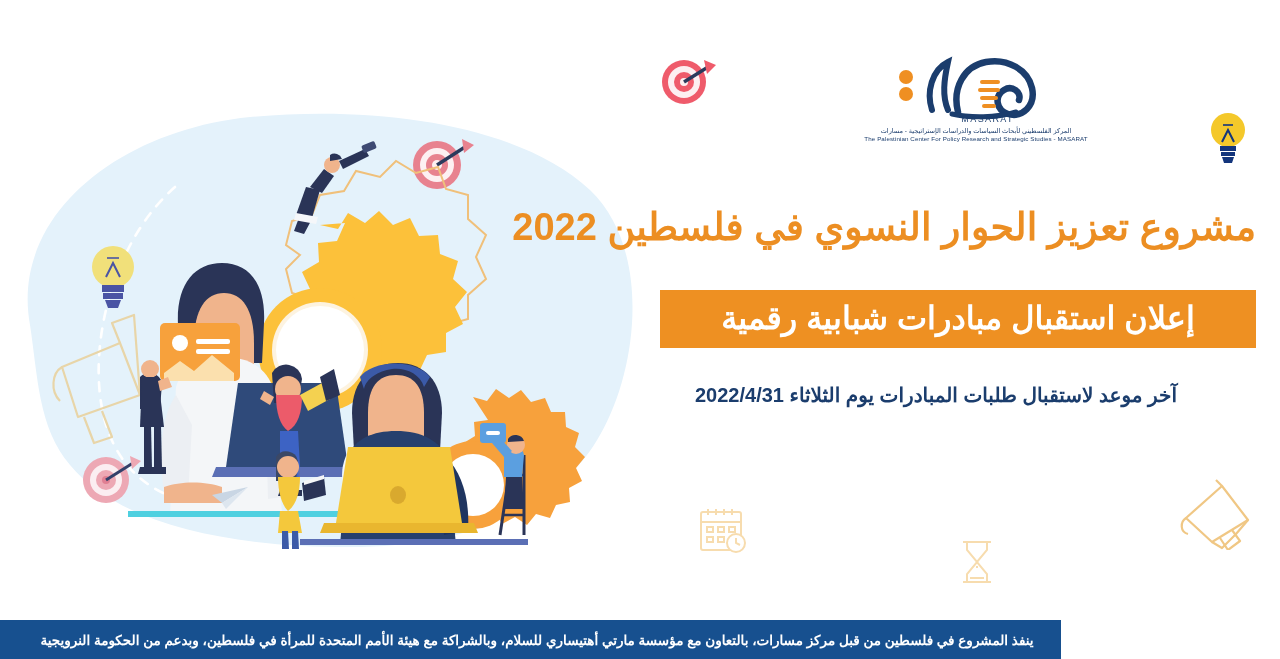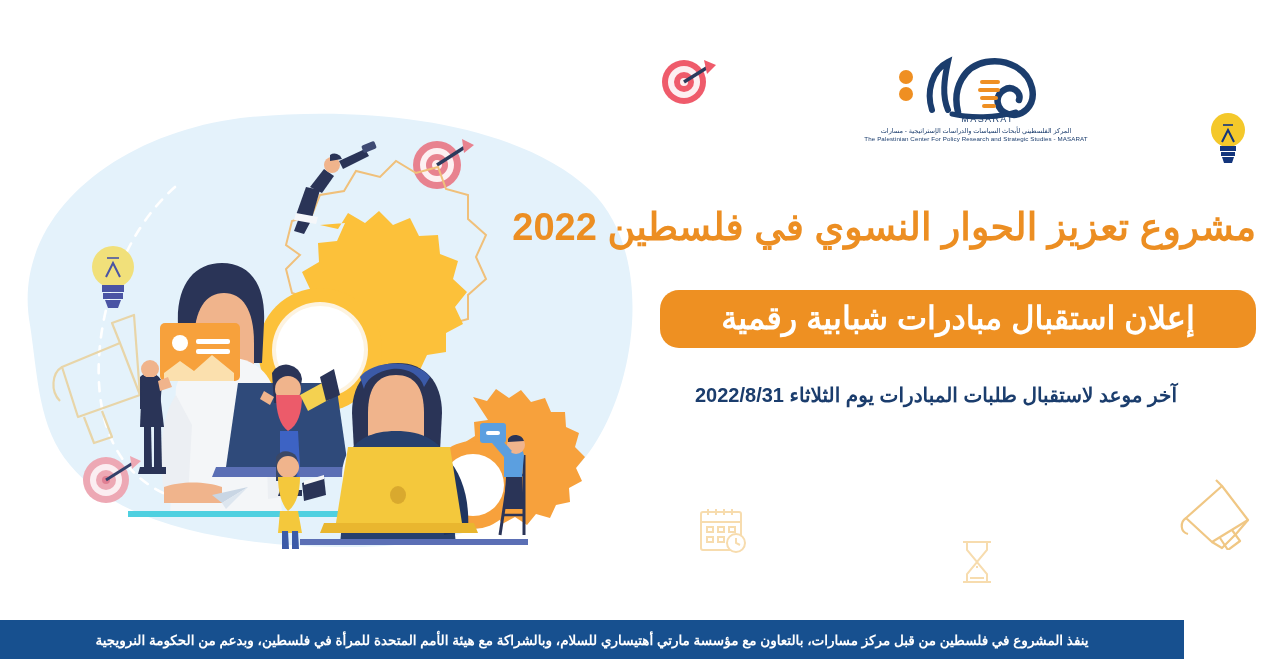--- a/index.html
+++ b/index.html
@@ -81,21 +81,20 @@
   .highlight-bar {
     position: absolute;
     top: 290px;
     right: 0;
     width: 596px;
     height: 58px;
     background: #ee9022;
     display: flex;
     align-items: center;
     justify-content: center;
-    border-radius: 19px;
   }
   .highlight-text {
     font-size: 32px;
     font-weight: bold;
     color: #ffffff;
     white-space: nowrap;
     line-height: 1;
     padding-bottom: 3px;
   }
 
@@ -130,26 +129,27 @@
   .deco-bulb-right   { left: 1207px; top: 108px; }
   .deco-calendar     { left: 698px; top: 506px; }
   .deco-hourglass    { left: 958px; top: 538px; }
   .deco-megaphone    { left: 1178px; top: 478px; }
 
   
   .footer {
     position: absolute;
     left: 0;
     bottom: 0;
-    width: 1184px;
+    width: 1048px;
     height: 39px;
     background: #17508f;
     display: flex;
     align-items: center;
     justify-content: center;
+    padding-left: 13px;
   }
   .footer-text {
     color: #ffffff;
     font-size: 13.5px;
     font-weight: bold;
     white-space: nowrap;
     letter-spacing: 0.1px;
   }
 </style>
 </head>
@@ -359,21 +359,21 @@
       <div class="logo-tagline-ar">المركز الفلسطيني لأبحاث السياسات والدراسات الإستراتيجية - مسارات</div>
       <div class="logo-tagline-en">The Palestinian Center For Policy Research and Strategic Studies - MASARAT</div>
     </div>
 
     <div class="main-title">مشروع تعزيز الحوار النسوي في فلسطين 2022</div>
 
     <div class="highlight-bar">
       <span class="highlight-text">إعلان استقبال مبادرات شبابية رقمية</span>
     </div>
 
-    <div class="deadline">آخر موعد لاستقبال طلبات المبادرات يوم الثلاثاء 2022/8/31</div>
+    <div class="deadline">آخر موعد لاستقبال طلبات المبادرات يوم الثلاثاء 2022/4/31</div>
 
   </div>
 
   <div class="deco deco-target-top">
     <svg width="62" height="56" viewBox="0 0 62 56" xmlns="http://www.w3.org/2000/svg">
       <circle cx="26" cy="30" r="22" fill="#ef5b6b"></circle>
       <circle cx="26" cy="30" r="16" fill="#fdeff1"></circle>
       <circle cx="26" cy="30" r="10" fill="#ef5b6b"></circle>
       <circle cx="26" cy="30" r="4" fill="#fdeff1"></circle>
       <path d="M26,30 L50,15" stroke="#2b3a5c" stroke-width="3.4"></path>

